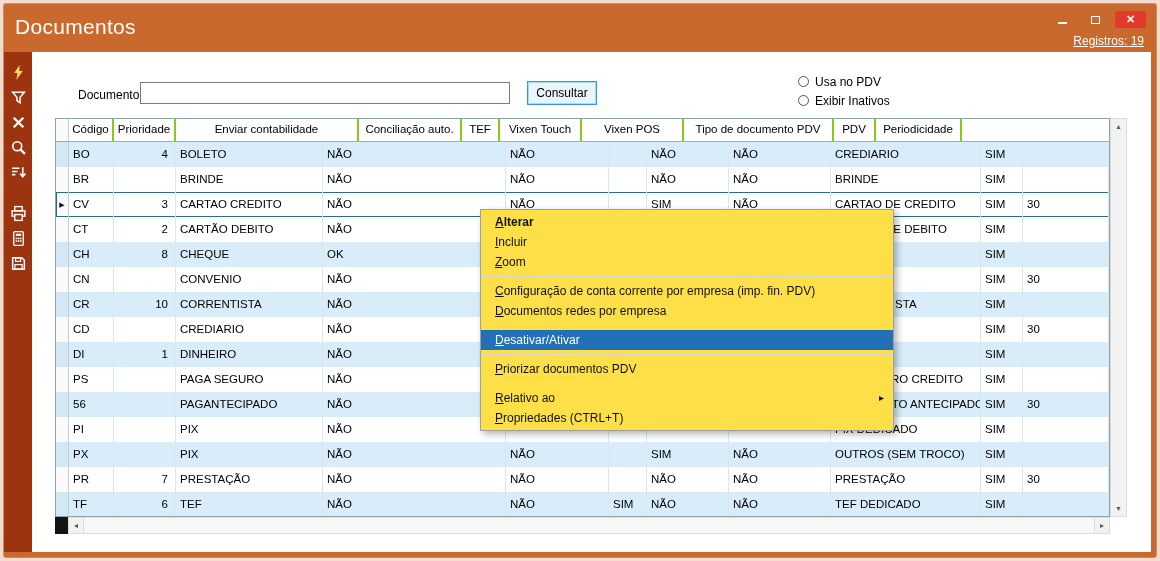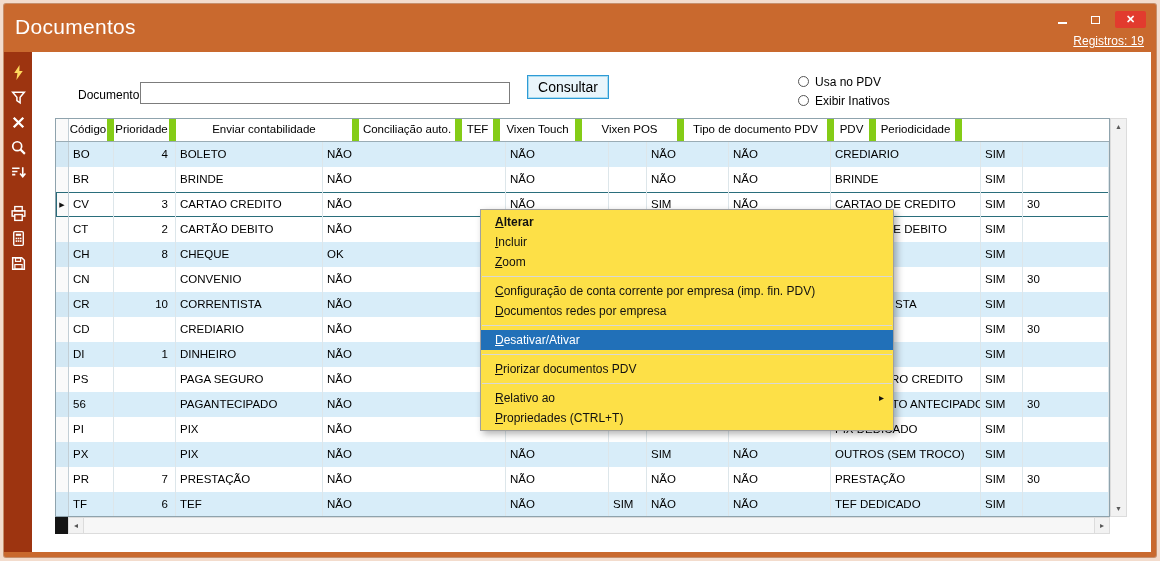--- a/index.html
+++ b/index.html
@@ -32,35 +32,35 @@
   .tbtn svg{width:17px;height:17px;display:block;}
   .tbtn.group-gap{margin-top:16px;}
   
   .content{position:absolute;left:28px;top:48px;right:5px;bottom:5px;background:#fff;}
   .doc-label{position:absolute;left:46px;top:36px;font-size:12px;color:#000;}
   .doc-input{
     position:absolute;left:108px;top:30px;width:370px;height:22px;box-sizing:border-box;
     border:1px solid #7c7c7c;font-size:12px;padding:0 4px;font-family:inherit;background:#fff;
   }
   .consultar{
-    position:absolute;left:495px;top:23px;width:82px;height:24px;
+    position:absolute;left:495px;top:29px;width:70px;height:24px;
     background:#e9f5fb;border:1px solid #2e9bd6;box-shadow:inset 0 0 0 1px #aadcf0;
-    font-size:14px;font-family:inherit;color:#000;cursor:pointer;
+    font-size:12px;font-family:inherit;color:#000;cursor:pointer;
   }
   .radios{position:absolute;left:766px;top:20px;}
   .radio-row{display:flex;align-items:center;gap:6px;height:19px;font-size:12px;cursor:pointer;}
   .radio-circle{width:11px;height:11px;border:1px solid #555;border-radius:50%;background:#fff;display:inline-block;box-sizing:border-box;}
   
   .grid{
     position:absolute;left:23px;top:66px;width:1055px;height:399px;
     border:1px solid #8fa3ad;background:#fff;box-sizing:border-box;overflow:hidden;
   }
   .ghead{display:flex;height:22px;background:#fff;border-bottom:1px solid #9aacb5;}
   .hcell{
-    box-sizing:border-box;border-right:7px solid #84cc16;font-size:11.5px;line-height:21px;
+    box-sizing:border-box;border-right:2px solid #84cc16;font-size:11.5px;line-height:21px;
     text-align:center;overflow:hidden;white-space:nowrap;color:#000;flex:none;cursor:pointer;
   }
   .sort{font-size:8px;margin-left:3px;color:#333;}
   .grow{display:flex;height:25px;cursor:default;}
   .grow:nth-child(odd){background:#d8edf9;}
   .grow.selected{background:#fff;box-shadow:inset 0 0 0 1px #2a6e7c;}
   .cell{
     box-sizing:border-box;border-right:1px solid #dde6ea;font-size:11.5px;line-height:25px;
     padding:0 4px;white-space:nowrap;overflow:hidden;flex:none;color:#000;
   }

